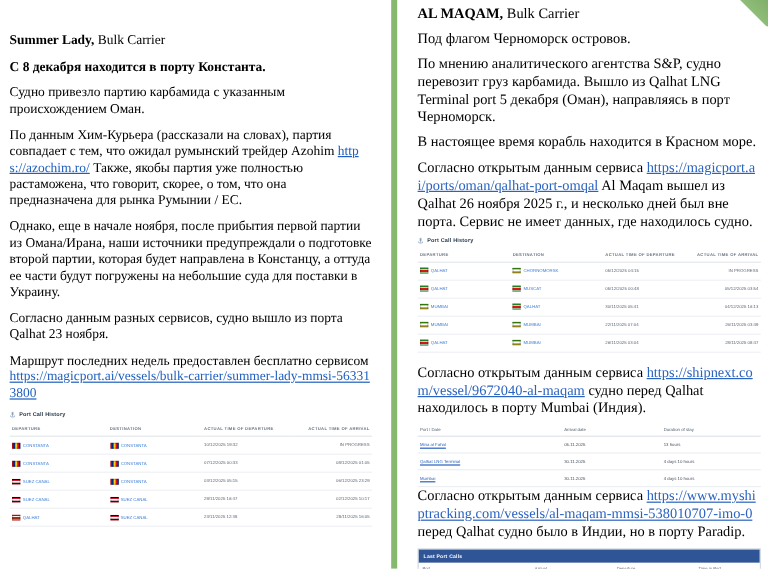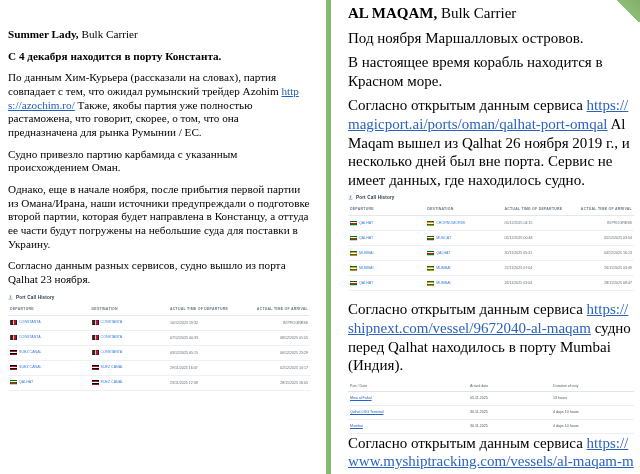--- a/index.html
+++ b/index.html
@@ -20,21 +20,21 @@
   .divider{
     position:absolute;left:326px;top:0;width:5px;height:474px;background:#86b96f;
   }
 
   .col{position:absolute;top:0;box-sizing:border-box;}
   .col-left{left:0;width:320px;padding:28px 10px 0 8px;}
   .col-right{left:336px;width:304px;padding:4px 6px 0 12px;}
 
   p{margin:0 0 8px 0;line-height:1.22;}
   .col-left p{font-size:11.2px;}
-  .col-right p{font-size:15px;margin-bottom:6px;line-height:1.24;}
+  .col-right p{font-size:12px;margin-bottom:6px;line-height:1.24;}
 
   .b{font-weight:bold;}
   a.link{color:#1f5fbf;text-decoration:underline;word-break:break-all;}
   .col-right a.link{color:#2a63c0;}
 
   
   .widget{margin:4px 0 0 0;}
   .widget-head{
     display:flex;align-items:center;gap:3px;
     font-family:"Liberation Sans","DejaVu Sans",sans-serif;
@@ -103,30 +103,33 @@
 <div class="slide">
 
   <div class="corner-accent"></div>
   <div class="divider"></div>
 
   <div class="col col-left">
 
     <p>
       <span class="b">Summer Lady,</span><span> Bulk Carrier</span>
     </p>
-    <p class="b">С 4 декабря находится в порту Константа.</p>
+    <p class="b">С 8 декабря находится в порту Константа.</p>
+    <p>Судно привезло партию карбамида с указанным происхождением Оман.</p>
+
     <p>
       <span>По данным Хим-Курьера (рассказали на словах), партия совпадает с тем, что ожидал румынский трейдер Azohim </span><a class="link" href="#">https://azochim.ro/</a><span> Также, якобы партия уже полностью растаможена, что говорит, скорее, о том, что она предназначена для рынка Румынии / ЕС.</span>
     </p>
-
-    <p>Судно привезло партию карбамида с указанным происхождением Оман.</p>
 
     <p>Однако, еще в начале ноября, после прибытия первой партии из Омана/Ирана, наши источники предупреждали о подготовке второй партии, которая будет направлена в Констанцу, а оттуда ее части будут погружены на небольшие суда для поставки в Украину.</p>
     <p>Согласно данным разных сервисов, судно вышло из порта Qalhat 23 ноября.</p>
 
+    <p>
+      <span>Маршрут последних недель предоставлен бесплатно сервисом </span><a class="link" href="#">https://magicport.ai/vessels/bulk-carrier/summer-lady-mmsi-563313800</a>
+    </p>
 
     <div class="widget">
       <div class="widget-head">
         <span class="anchor-icon">
           <svg viewBox="0 0 16 16" fill="none" stroke="#5a7fa8" stroke-width="1.6">
             <circle cx="8" cy="3" r="1.6"></circle>
               <path d="M8 4.6V14"></path>
               <path d="M4.5 6.5h7"></path>
             <path d="M2.5 10.5a5.5 5.5 0 0 0 11 0"></path>
           </svg>
@@ -183,25 +186,26 @@
           </tbody>
       </table>
     </div>
   </div>
 
   <div class="col col-right">
 
     <p>
       <span class="b">AL MAQAM,</span><span> Bulk Carrier</span>
     </p>
-    <p>Под ноября Маршалловых островов.</p>
+    <p>Под флагом Черноморск островов.</p>
+    <p>По мнению аналитического агентства S&amp;P, судно перевозит груз карбамида. Вышло из Qalhat LNG Terminal port 5 декабря (Оман), направляясь в порт Черноморск.</p>
     <p>В настоящее время корабль находится в Красном море.</p>
 
     <p>
-      <span>Согласно открытым данным сервиса </span><a class="link" href="#">https://magicport.ai/ports/oman/qalhat-port-omqal</a><span> Al Maqam вышел из Qalhat 26 ноября 2019 г., и несколько дней был вне порта. Сервис не имеет данных, где находилось судно.</span>
+      <span>Согласно открытым данным сервиса </span><a class="link" href="#">https://magicport.ai/ports/oman/qalhat-port-omqal</a><span> Al Maqam вышел из Qalhat 26 ноября 2025 г., и несколько дней был вне порта. Сервис не имеет данных, где находилось судно.</span>
     </p>
 
     <div class="widget">
       <div class="widget-head">
         <span class="anchor-icon">
           <svg viewBox="0 0 16 16" fill="none" stroke="#5a7fa8" stroke-width="1.6">
             <circle cx="8" cy="3" r="1.6"></circle>
               <path d="M8 4.6V14"></path>
               <path d="M4.5 6.5h7"></path>
             <path d="M2.5 10.5a5.5 5.5 0 0 0 11 0"></path>

